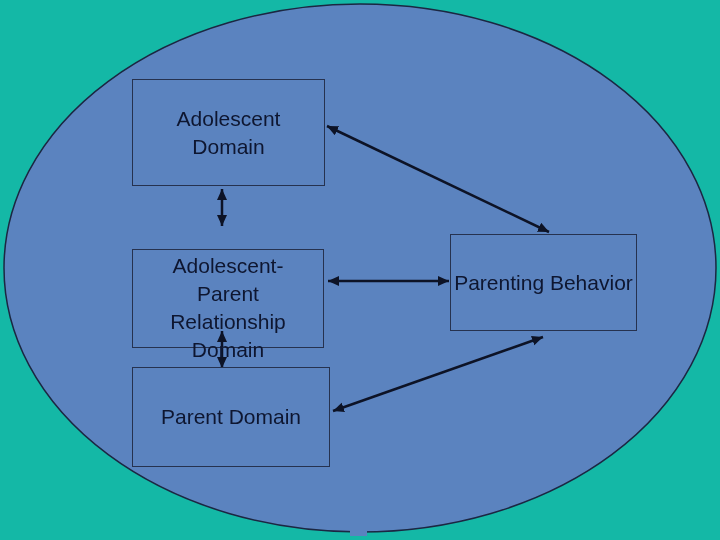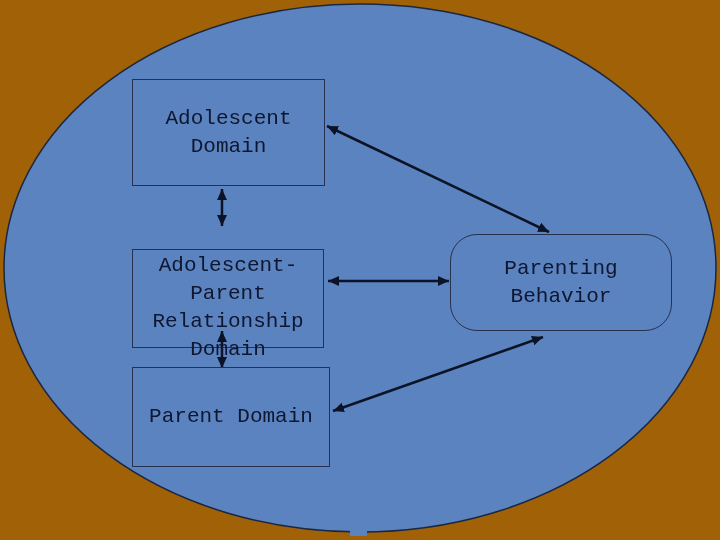--- a/index.html
+++ b/index.html
@@ -1,22 +1,22 @@
 <!DOCTYPE html>
 <html><head>
 <meta charset="utf-8">
 <style>
   html, body { margin: 0; padding: 0; }
   .stage {
     position: relative;
     width: 720px;
     height: 540px;
-    background: #a16207;
+    background: #14b8a6;
     overflow: hidden;
-    font-family: Liberation Mono, monospace;
+    font-family: Liberation Sans, sans-serif;
   }
   .stage svg {
     position: absolute;
     left: 0; top: 0;
     width: 720px; height: 540px;
   }
   .node {
     position: absolute;
     border: 1px solid #26324f;
     display: flex;
@@ -26,21 +26,21 @@
     white-space: pre-line;
     color: #0e1630;
     font-size: 21px;
     line-height: 28px;
     box-sizing: border-box;
   }
   .node-adolescent      { left: 132px; top: 79px;  width: 193px; height: 107px; }
   .node-relationship    { left: 132px; top: 229px; width: 192px; height: 99px;
                           align-items: flex-start; padding-top: 2px; overflow: visible; margin-top: 20px; }
   .node-parent          { left: 132px; top: 367px; width: 198px; height: 100px; }
-  .node-parenting       { left: 450px; top: 234px; width: 222px; height: 97px; border-radius: 27px; }
+  .node-parenting       { left: 450px; top: 234px; width: 187px; height: 97px; }
   .edge { stroke: #0d1326; stroke-width: 2.5; fill: none; }
   .arrowhead { fill: #0d1326; }
 </style>
 </head>
 <body>
 
 <div class="stage">
 
   <svg viewBox="0 0 720 540">
     <defs>

